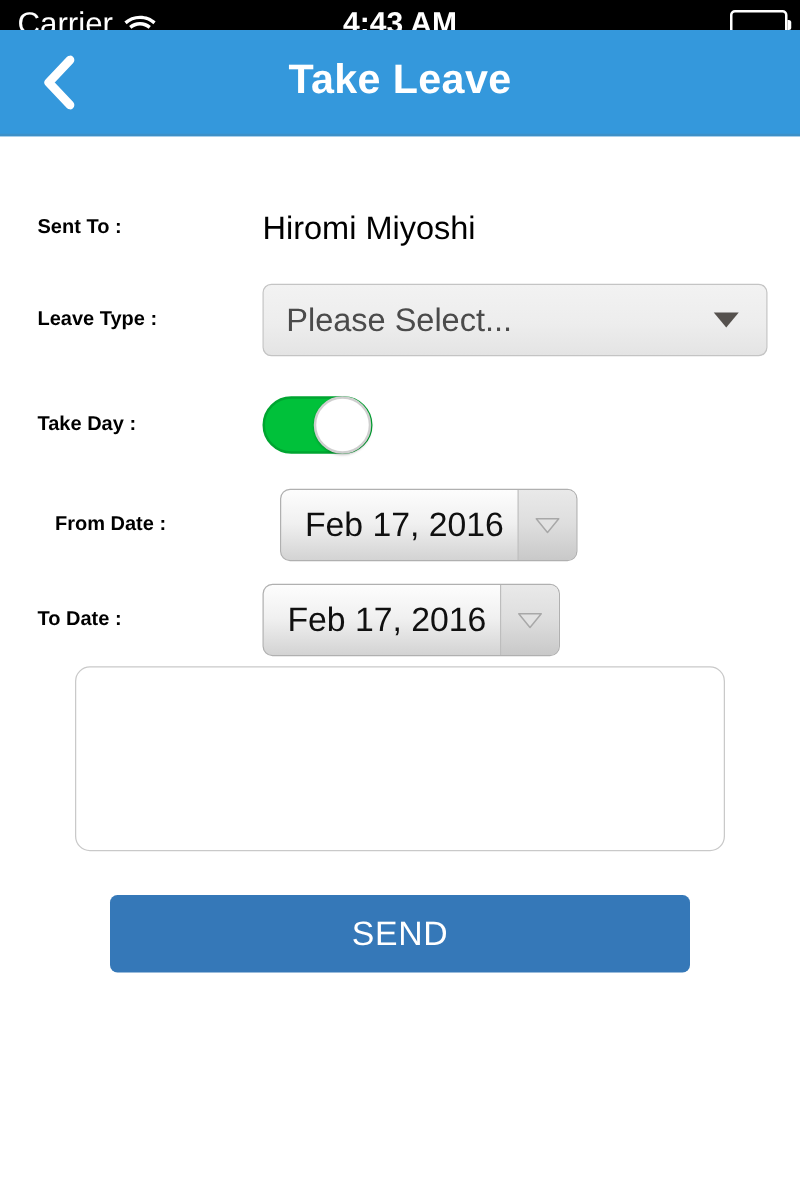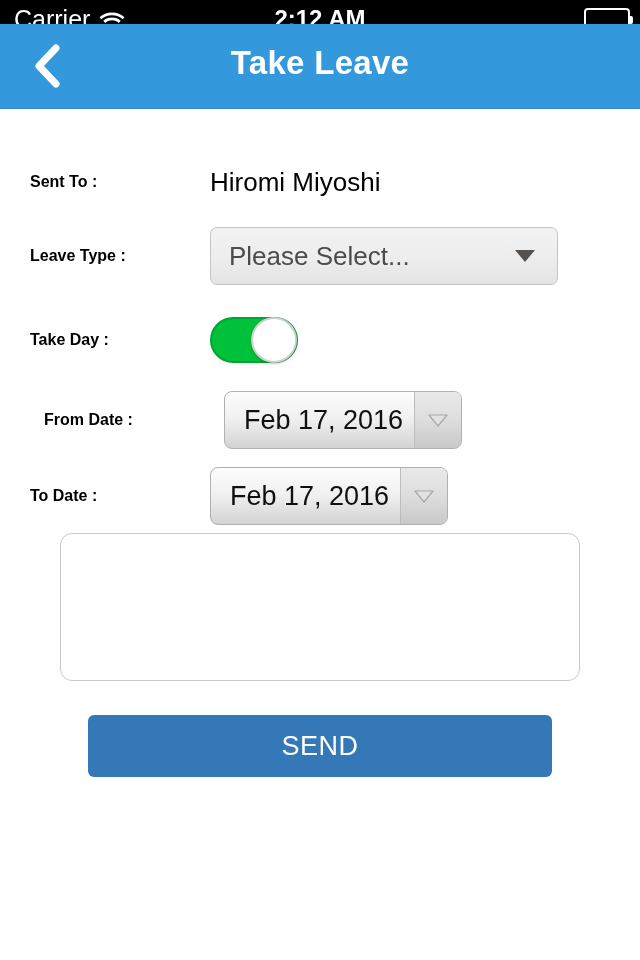--- a/index.html
+++ b/index.html
@@ -146,21 +146,21 @@
   .row-to-date { height: 70px; margin-top: 6px; }
 
   .value-text {
     font-size: 26px;
     color: #000000;
   }
 
   
   .select-box {
     position: relative;
-    width: 348px;
+    width: 404px;
     height: 58px;
     box-sizing: border-box;
     background: linear-gradient(to bottom, #f2f2f2 0%, #ededed 55%, #e4e4e4 100%);
     border: 1px solid #c4c4c4;
     border-radius: 7px;
     display: flex;
     align-items: center;
     cursor: pointer;
   }
   .select-value {
@@ -290,21 +290,21 @@
   <div class="status-left">
     <span class="carrier-label">Carrier</span>
     <span class="wifi-icon">
       <svg class="wifi-icon" viewBox="0 0 26 20" xmlns="http://www.w3.org/2000/svg">
         <path d="M13 3.2c4.1 0 7.9 1.5 10.7 4.1l1.8-2.1C22.3 2.2 17.8 0.5 13 0.5S3.7 2.2 0.5 5.2l1.8 2.1C5.1 4.7 8.9 3.2 13 3.2z" fill="#ffffff"></path>
         <path d="M13 8.3c2.6 0 5.1 1 6.9 2.6l1.8-2.1C19.4 6.7 16.3 5.6 13 5.6S6.6 6.7 4.3 8.8l1.8 2.1C7.9 9.3 10.4 8.3 13 8.3z" fill="#ffffff"></path>
         <path d="M13 13.1c1.2 0 2.3 0.4 3.2 1.1L13 18.3 9.8 14.2c0.9-0.7 2-1.1 3.2-1.1z" fill="#ffffff"></path>
       </svg>
     </span>
   </div>
-  <div class="status-time">2:12 AM</div>
+  <div class="status-time">4:43 AM</div>
   <div class="status-right">
     <span class="battery-icon"></span>
   </div>
 </div>
 
 <div class="nav-bar">
   <div class="nav-back">
     <span>
       <svg width="26" height="44" viewBox="0 0 26 44" xmlns="http://www.w3.org/2000/svg">
         <polyline points="22,4 5,22 22,40" fill="none" stroke="#ffffff" stroke-width="7" stroke-linecap="round" stroke-linejoin="round"></polyline>

